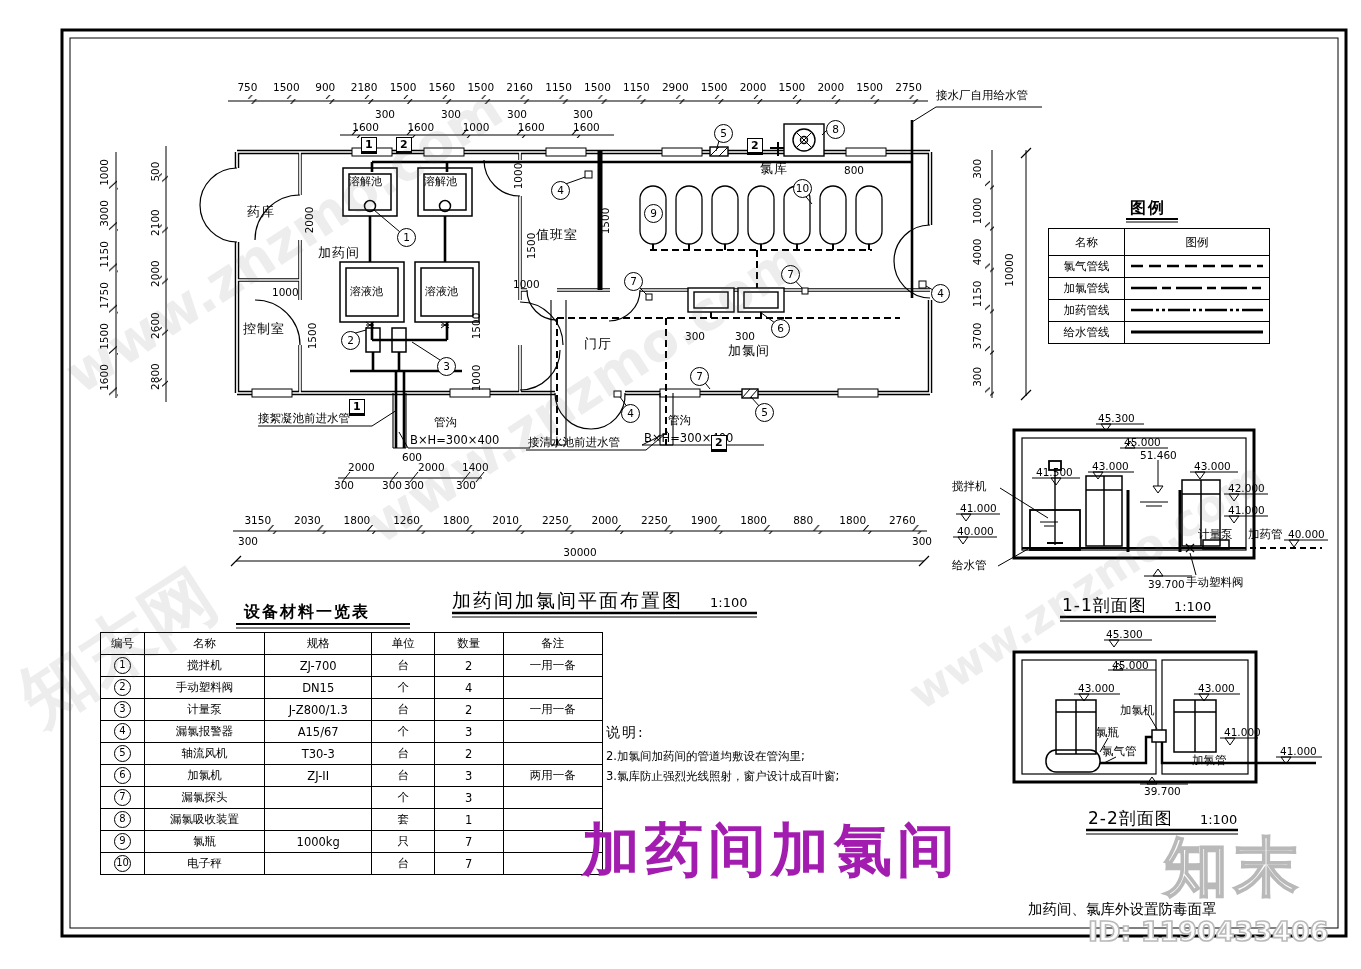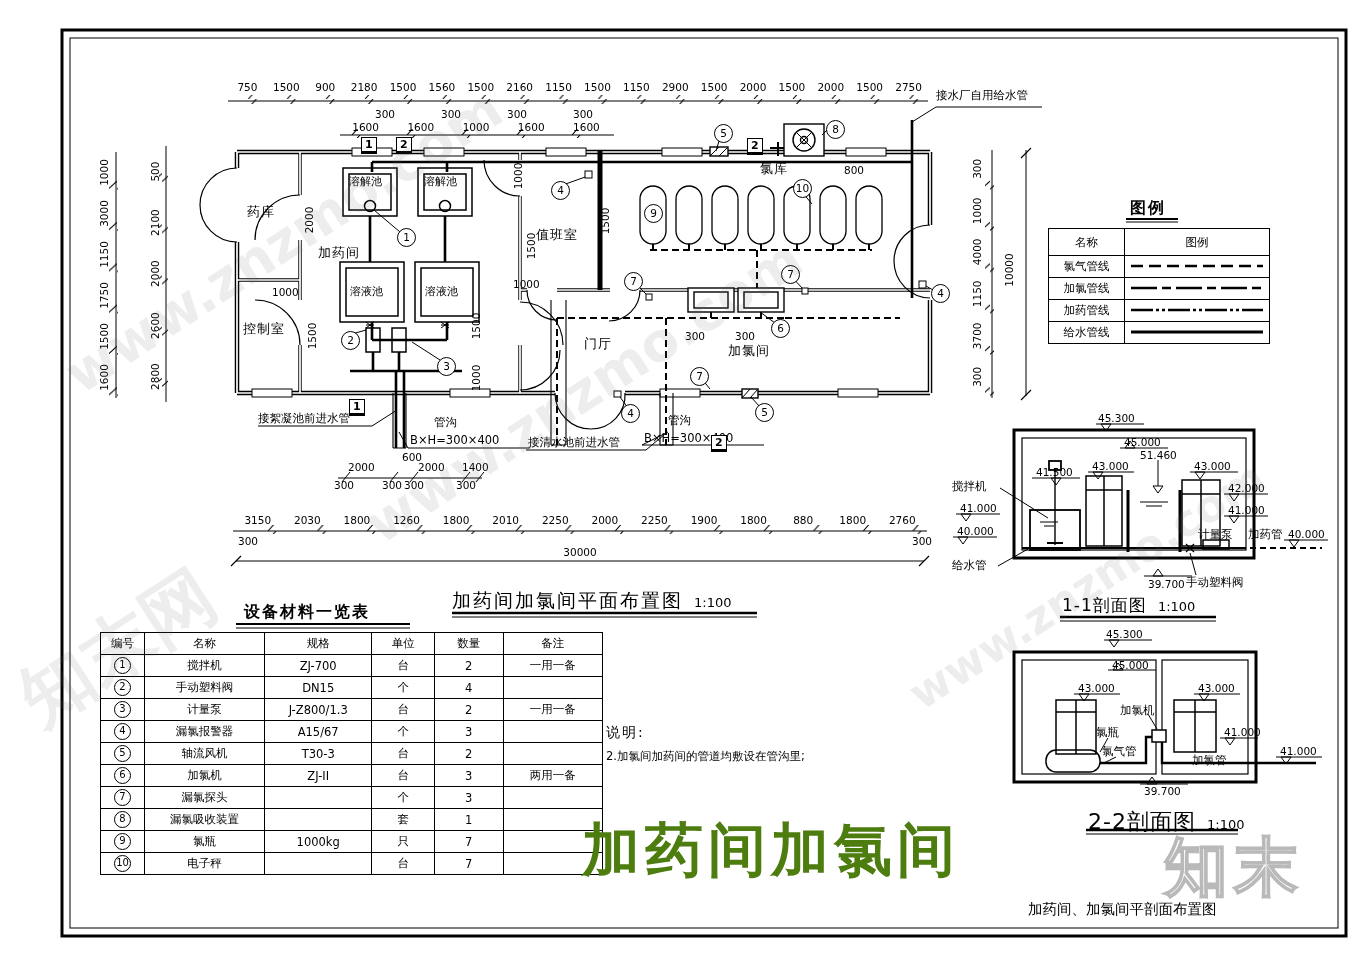--- a/index.html
+++ b/index.html
@@ -15,31 +15,31 @@
   .vcol{position:absolute;display:flex;flex-direction:column;width:14px;z-index:5}
   .vcol .dim{flex:1;display:flex;align-items:center;justify-content:center;transform:rotate(-90deg)}
   .vdim{position:absolute;transform:rotate(-90deg);font-size:10.5px;white-space:nowrap;z-index:5}
   .co{position:absolute;width:17px;height:17px;border:1.3px solid #000;border-radius:50%;background:#fff;
       font-size:10.5px;line-height:16px;text-align:center;z-index:6}
   .sm{position:absolute;font-size:11px;font-weight:bold;border:1px solid #000;border-bottom:3px solid #000;
       padding:0 3px;background:#fff;line-height:13px;z-index:6}
   .tblock{position:absolute;z-index:5;white-space:nowrap}
   .ttl{font-size:19px;letter-spacing:2px}
   .ttl2{font-size:16px;letter-spacing:2px;font-weight:bold}
-  .scale{font-size:13px;margin-left:6px;letter-spacing:0}
+  .scale{font-size:13px;margin-left:22px;letter-spacing:0}
   .ztable{position:absolute;border-collapse:collapse;background:#fff;z-index:5}
   .ztable td,.ztable th{border:1.2px solid #000;font-size:11.5px;font-weight:normal;
       text-align:center;padding:0 2px;height:21px}
   .cnum{display:inline-block;width:15px;height:15px;border:1px solid #000;border-radius:50%;
       font-size:10px;line-height:14px}
   .notes{position:absolute;z-index:5}
   .notes .nt{font-size:14px;margin:0 0 5px 0;letter-spacing:2px}
   .note-line{display:block;font-size:11.5px;line-height:1.7}
   .redttl{position:absolute;font-family:"DejaVu Serif","Liberation Serif",serif;font-weight:900;
-      color:#4d7c0f;font-size:58px;letter-spacing:5px;z-index:7;white-space:nowrap}
+      color:#a21caf;font-size:58px;letter-spacing:5px;z-index:7;white-space:nowrap}
   .wm{position:absolute;color:rgba(110,110,110,0.12);transform:rotate(-33deg);
       white-space:nowrap;z-index:8;pointer-events:none;font-weight:bold}
   .outline{color:#fdfdfd;-webkit-text-stroke:1.6px #b9b9b9;font-weight:bold}
   .caption{position:absolute;font-size:14.5px;z-index:9;white-space:nowrap}
 </style>
 </head>
 <body>
 
 <div id="sheet">
 
@@ -553,21 +553,21 @@
 <span class="lbl dim" style="left:1078px;top:683px">43.000</span>
 <span class="lbl dim" style="left:1198px;top:683px">43.000</span>
 <span class="lbl" style="left:1120px;top:705px">加氯机</span>
 <span class="lbl" style="left:1096px;top:727px">氯瓶</span>
 <span class="lbl" style="left:1102px;top:746px">氯气管</span>
 <span class="lbl dim" style="left:1224px;top:727px">41.000</span>
 <span class="lbl" style="left:1192px;top:755px">加氯管</span>
 <span class="lbl dim" style="left:1280px;top:746px">41.000</span>
 <span class="lbl dim" style="left:1144px;top:786px">39.700</span>
 <div class="tblock" style="left:1088px;top:807px">
-  <span style="font-size:22px;letter-spacing:1px">2-2剖面图</span>
+  <span style="font-size:17px;letter-spacing:1px">2-2剖面图</span>
   <span class="scale">1:100</span>
 </div>
 
 <div class="tblock" style="left:244px;top:602px">
   <span class="ttl2">设备材料一览表</span>
 </div>
 <table class="ztable" style="left:100px;top:632px;width:503px">
   <thead>
     <tr>
       <th style="width:38px">编号</th>
@@ -659,25 +659,27 @@
           <td>7</td>
           <td></td>
         </tr>
       </tbody>
 </table>
 
 <div class="notes" style="left:606px;top:724px;width:340px">
   <p class="nt">说明:</p>
   <div>
         <span class="note-line">2.加氯间加药间的管道均敷设在管沟里;</span>
+        <span class="note-line">3.氯库防止强烈光线照射，窗户设计成百叶窗;</span>
       </div>
 </div>
 
 <div class="redttl" style="left:582px;top:812px">加药间加氯间</div>
 
 <div class="wm" style="left:30px;top:210px;font-size:54px">www.znzmo.com</div>
 <div class="wm" style="left:330px;top:360px;font-size:54px">www.znzmo.com</div>
 <div class="wm" style="left:10px;top:600px;font-size:72px">知末网</div>
 <div class="wm" style="left:880px;top:560px;font-size:44px">www.znzmo.com</div>
 <div class="caption outline" style="left:1164px;top:824px;font-size:64px;letter-spacing:6px">知末</div>
-<div class="caption" style="left:1028px;top:900px">加药间、加氯间平剖面布置图</div>
+<div class="caption" style="left:1028px;top:900px">加药间、氯库外设置防毒面罩</div>
+<div class="caption outline" style="left:1088px;top:916px;font-size:27px">ID: 1190433406</div>
 
 </div>
 
 </body></html>

